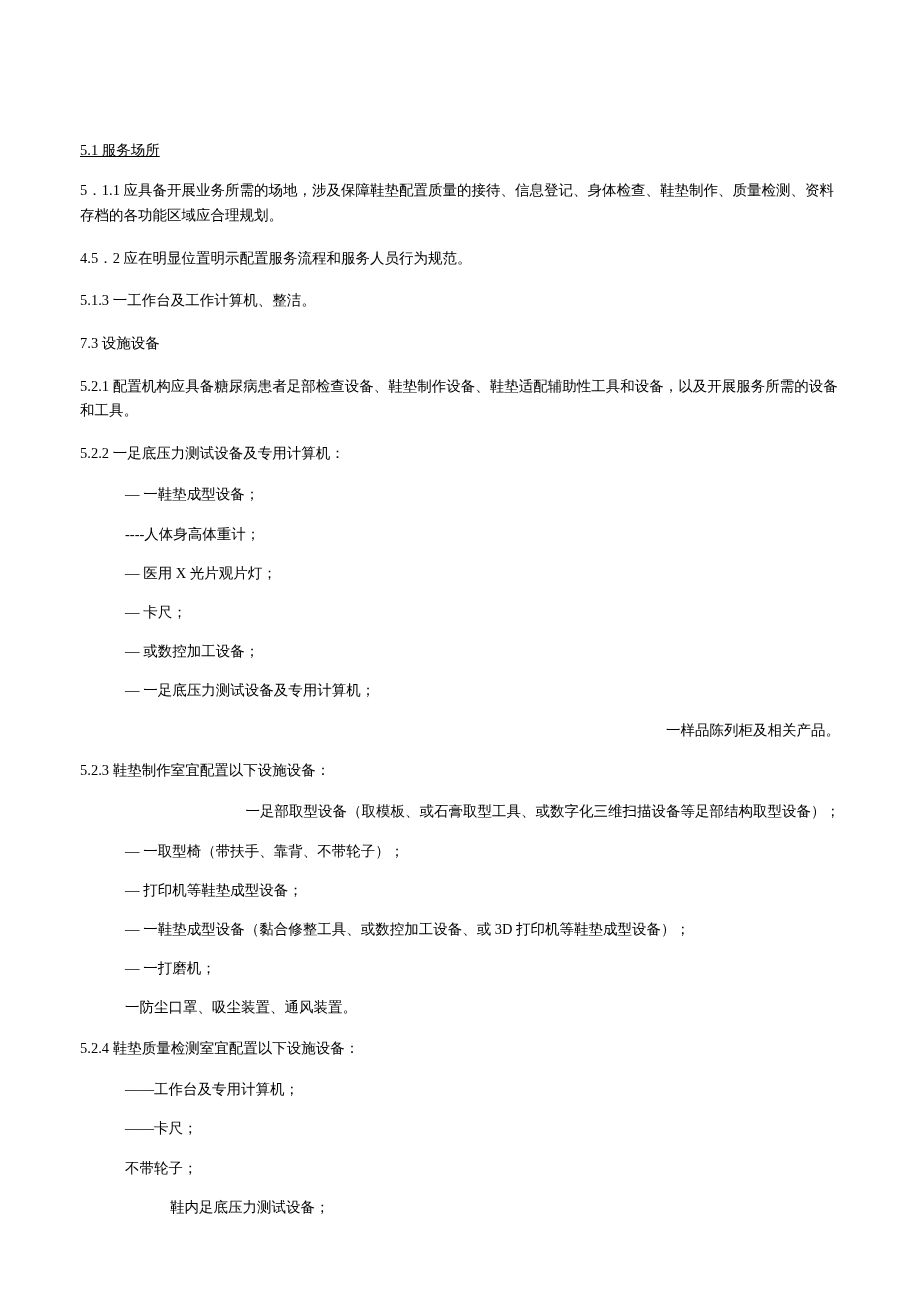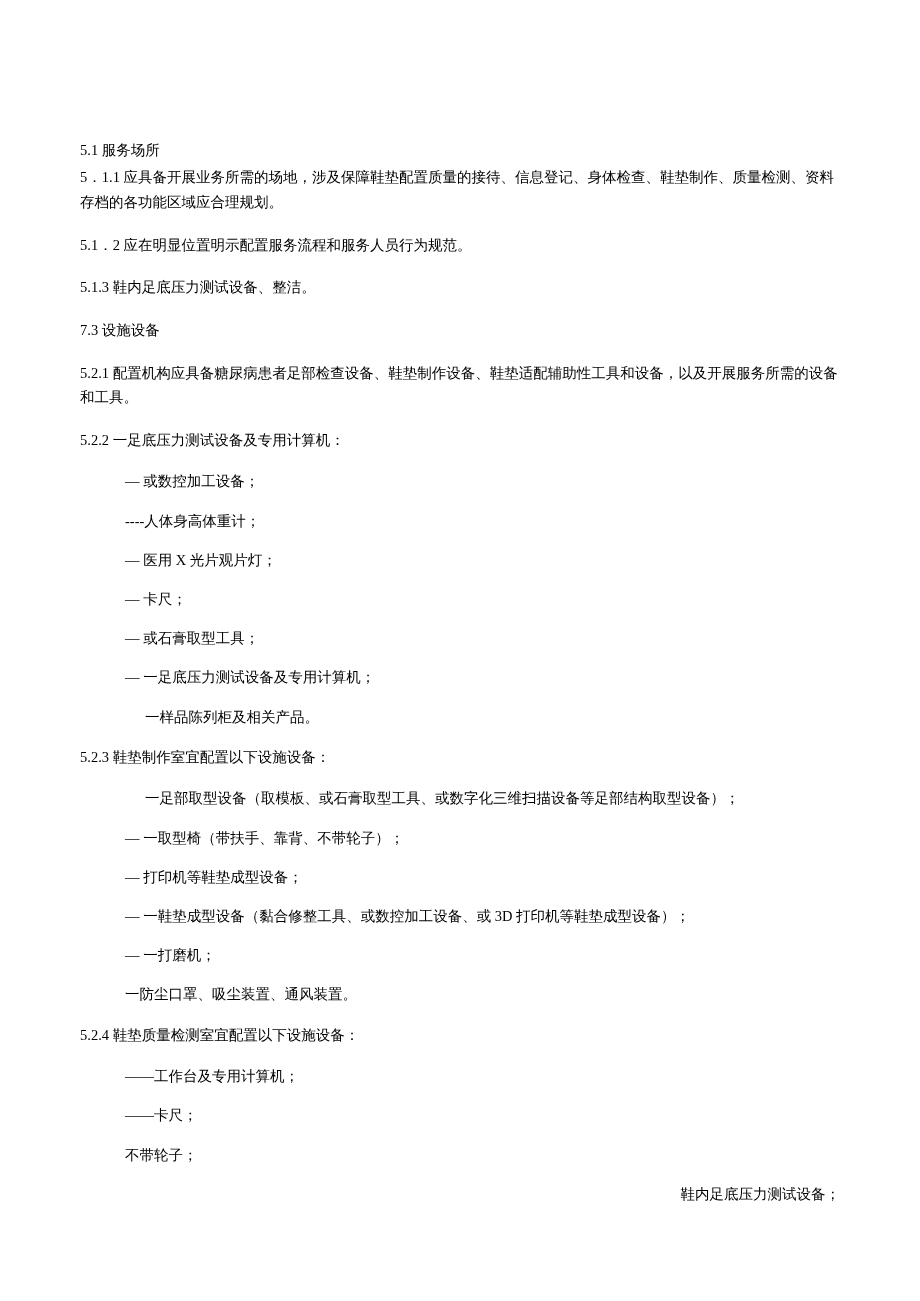--- a/index.html
+++ b/index.html
@@ -7,57 +7,58 @@
       width: 920px;
       min-height: 1301px;
       background: #ffffff;
       padding: 140px 80px 80px 80px;
       font-family: "SimSun", "宋体", serif;
       font-size: 14.5px;
       color: #000000;
       line-height: 1.4;
     }
     .section-heading {
-      margin-bottom: 5px;
+      margin-bottom: 18px;
+      text-decoration: underline;
     }
     .para {
       margin-bottom: 18px;
       line-height: 1.7;
       font-family: Liberation Serif, serif;
     }
     .list-item {
       margin-bottom: 16px;
       padding-left: 45px;
       line-height: 1.6;
     }
     .list-item.indent-2 {
       padding-left: 65px;
+      text-align: right;
     }
     .list-item.indent-3 {
       padding-left: 90px;
-      text-align: right;
     }
   </style>
 </head>
 <body>
 
 <div class="section-heading">5.1  服务场所</div>
 <div class="para">5．1.1 应具备开展业务所需的场地，涉及保障鞋垫配置质量的接待、信息登记、身体检查、鞋垫制作、质量检测、资料存档的各功能区域应合理规划。</div>
-<div class="para">5.1．2 应在明显位置明示配置服务流程和服务人员行为规范。</div>
-<div class="para">5.1.3 鞋内足底压力测试设备、整洁。</div>
+<div class="para">4.5．2 应在明显位置明示配置服务流程和服务人员行为规范。</div>
+<div class="para">5.1.3 一工作台及工作计算机、整洁。</div>
 
 <div class="para">7.3 设施设备</div>
 <div class="para">5.2.1 配置机构应具备糖尿病患者足部检查设备、鞋垫制作设备、鞋垫适配辅助性工具和设备，以及开展服务所需的设备和工具。</div>
 
 <div class="para">5.2.2 一足底压力测试设备及专用计算机：</div>
-<div class="list-item">— 或数控加工设备；</div>
+<div class="list-item">— 一鞋垫成型设备；</div>
 <div class="list-item">----人体身高体重计；</div>
 <div class="list-item">—    医用 X 光片观片灯；</div>
 <div class="list-item">—   卡尺；</div>
-<div class="list-item">— 或石膏取型工具；</div>
+<div class="list-item">— 或数控加工设备；</div>
 <div class="list-item">— 一足底压力测试设备及专用计算机；</div>
 <div class="list-item indent-2">一样品陈列柜及相关产品。</div>
 
 <div class="para">5.2.3 鞋垫制作室宜配置以下设施设备：</div>
 <div class="list-item indent-2">一足部取型设备（取模板、或石膏取型工具、或数字化三维扫描设备等足部结构取型设备）；</div>
 <div class="list-item">— 一取型椅（带扶手、靠背、不带轮子）；</div>
 <div class="list-item">— 打印机等鞋垫成型设备；</div>
 <div class="list-item">— 一鞋垫成型设备（黏合修整工具、或数控加工设备、或 3D 打印机等鞋垫成型设备）；</div>
 <div class="list-item">— 一打磨机；</div>
 <div class="list-item">一防尘口罩、吸尘装置、通风装置。</div>

